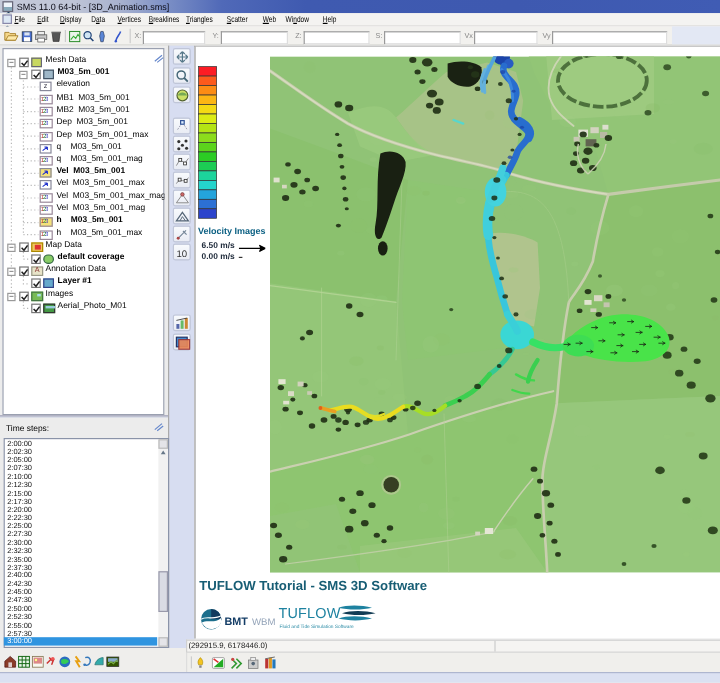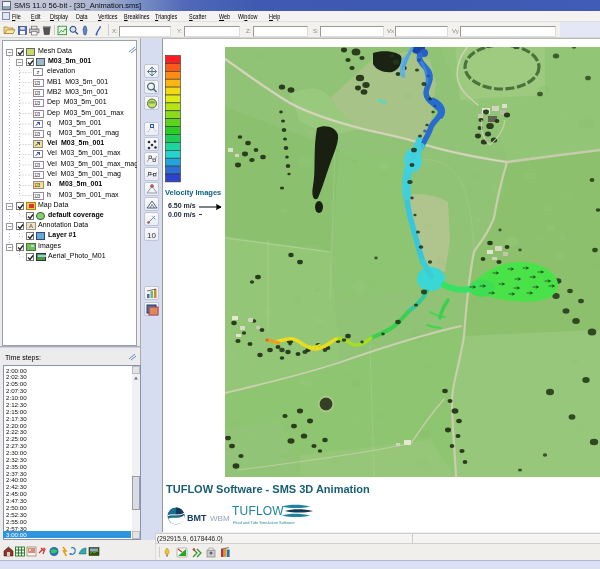--- a/index.html
+++ b/index.html
@@ -1,30 +1,30 @@
 <!DOCTYPE html>
 <html><head><meta charset="utf-8"><style>
 *{margin:0;padding:0;box-sizing:border-box;}
 html,body{width:600px;height:569px;overflow:hidden;}
 body{font-family:"Liberation Sans",sans-serif;position:relative;background:#f0efed;}
 .abs{position:absolute;}
 .expb{position:absolute;width:7px;height:7px;background:#fff;border:1px solid #999;font-size:7px;line-height:5px;text-align:center;color:#333;}
 .cb{position:absolute;width:8px;height:8px;background:#fff;border:1px solid #777;}
 .cb svg,.expb svg{display:block;}
-.tbtn{position:absolute;left:144px;width:15px;height:14px;background:linear-gradient(#f8fafd,#e9ecf4);border:1px solid #c0c6d8;border-radius:2px;margin-top:24px;}
+.tbtn{position:absolute;left:144px;width:15px;height:14px;background:linear-gradient(#f8fafd,#e9ecf4);border:1px solid #c0c6d8;border-radius:2px;}
 .tbtn svg{display:block;}
 .ibox{position:absolute;top:4px;height:11px;background:#fff;border:1px solid #999;border-right-color:#ddd;border-bottom-color:#ddd;}
 .ilbl{position:absolute;top:6px;font-size:6px;color:#888;}
 </style></head><body>
 
 <div class="abs" style="left:0;top:0;width:600px;height:11px;background:linear-gradient(to right,#c5cad9 0px,#bfc5d6 60px,#a8b2cf 100px,#7a8ec5 140px,#5069b8 185px,#3f5ab0 255px,#3e59b0 430px,#405cb4 600px);">
 <div class="abs" style="left:2px;top:1px;width:9px;height:9px;background:linear-gradient(#eef4fa 60%,#8ab 60%);border:1px solid #667;"><svg width="7" height="7">
         <path d="M0 5 C2 4 3 2 4 2 C5 2 6 4 7 3 L7 5 Z" fill="#135"></path>
       </svg></div>
-<div class="abs" style="left:14px;top:1px;font-size:7.5px;color:#0a0a14;white-space:nowrap;">SMS 11.0 56-bit - [3D_Animation.sms]</div>
+<div class="abs" style="left:14px;top:1px;font-size:7.5px;color:#0a0a14;white-space:nowrap;">SMS 11.0 64-bit - [3D_Animation.sms]</div>
 </div>
 
 <div class="abs" style="left:0;top:11px;width:600px;height:11px;background:#f4f3f1;border-bottom:1px solid #e0dfdd;">
 <div class="abs" style="left:2px;top:1px;width:8px;height:8px;background:#dce8f4;border:1px solid #88a;"><svg width="6" height="6">
         <path d="M0 4 C1.5 3 2.5 1.5 3 1.5 C4 1.5 5 3.5 6 2.5 L6 4.5 Z" fill="#246"></path>
       </svg></div>
 <div class="abs" style="left:12px;top:2px;font-size:7px;color:#000;transform:scaleX(0.78);transform-origin:0 0;"><u>F</u>ile</div>
     <div class="abs" style="left:31px;top:2px;font-size:7px;color:#000;transform:scaleX(0.78);transform-origin:0 0;"><u>E</u>dit</div>
     <div class="abs" style="left:50px;top:2px;font-size:7px;color:#000;transform:scaleX(0.78);transform-origin:0 0;"><u>D</u>isplay</div>
     <div class="abs" style="left:76px;top:2px;font-size:7px;color:#000;transform:scaleX(0.78);transform-origin:0 0;">D<u>a</u>ta</div>
@@ -646,21 +646,21 @@
     <ellipse cx="305" cy="352" rx="2.6" ry="2.0" fill="#0e1c0a" opacity="0.85"></ellipse>
     <ellipse cx="290" cy="344" rx="1.8" ry="1.4" fill="#0e1c0a" opacity="0.85"></ellipse>
     <ellipse cx="282" cy="350" rx="2.7" ry="2.2" fill="#0e1c0a" opacity="0.85"></ellipse>
 <ellipse cx="419" cy="60" rx="2.2" ry="1.7" fill="#0a2fa8" opacity="0.7"></ellipse>
     <ellipse cx="428" cy="76" rx="1.6" ry="1.2" fill="#0a2fa8" opacity="0.7"></ellipse>
     <ellipse cx="435" cy="106" rx="1.7" ry="1.3" fill="#0a2fa8" opacity="0.7"></ellipse>
     <ellipse cx="425" cy="131" rx="1.9" ry="1.5" fill="#0a2fa8" opacity="0.7"></ellipse>
 <rect x="225" y="47" width="375" height="430" fill="#a2d077" opacity="0.10"></rect>
 </svg>
 
-<div class="abs" style="left:166px;top:483px;font-size:11px;font-weight:bold;color:#175d74;white-space:nowrap;">TUFLOW Software - SMS 3D Animation</div>
+<div class="abs" style="left:166px;top:483px;font-size:11px;font-weight:bold;color:#175d74;white-space:nowrap;">TUFLOW Tutorial - SMS 3D Software</div>
 
 <svg class="abs" style="left:166px;top:506px;" width="70" height="22" viewBox="0 0 70 22">
 <circle cx="10" cy="10" r="8.5" fill="#1b6e8c"></circle>
 <path d="M10 1.5 A8.5 8.5 0 0 1 18.5 10 L10 10 Z" fill="#123a5e"></path>
 <path d="M2 13 C6 10 14 14 18 9 L18.5 12 A8.5 8.5 0 0 1 3 14 Z" fill="#fff"></path>
 <path d="M1.5 10 C6 7 13 11 18.5 7" stroke="#fff" stroke-width="1" fill="none"></path>
 <text x="21" y="15" font-size="9" font-weight="bold" fill="#143d66" font-family="Liberation Sans">BMT</text>
 <text x="44" y="15" font-size="8" fill="#93a3b8" font-family="Liberation Sans">WBM</text>
 </svg>
 

